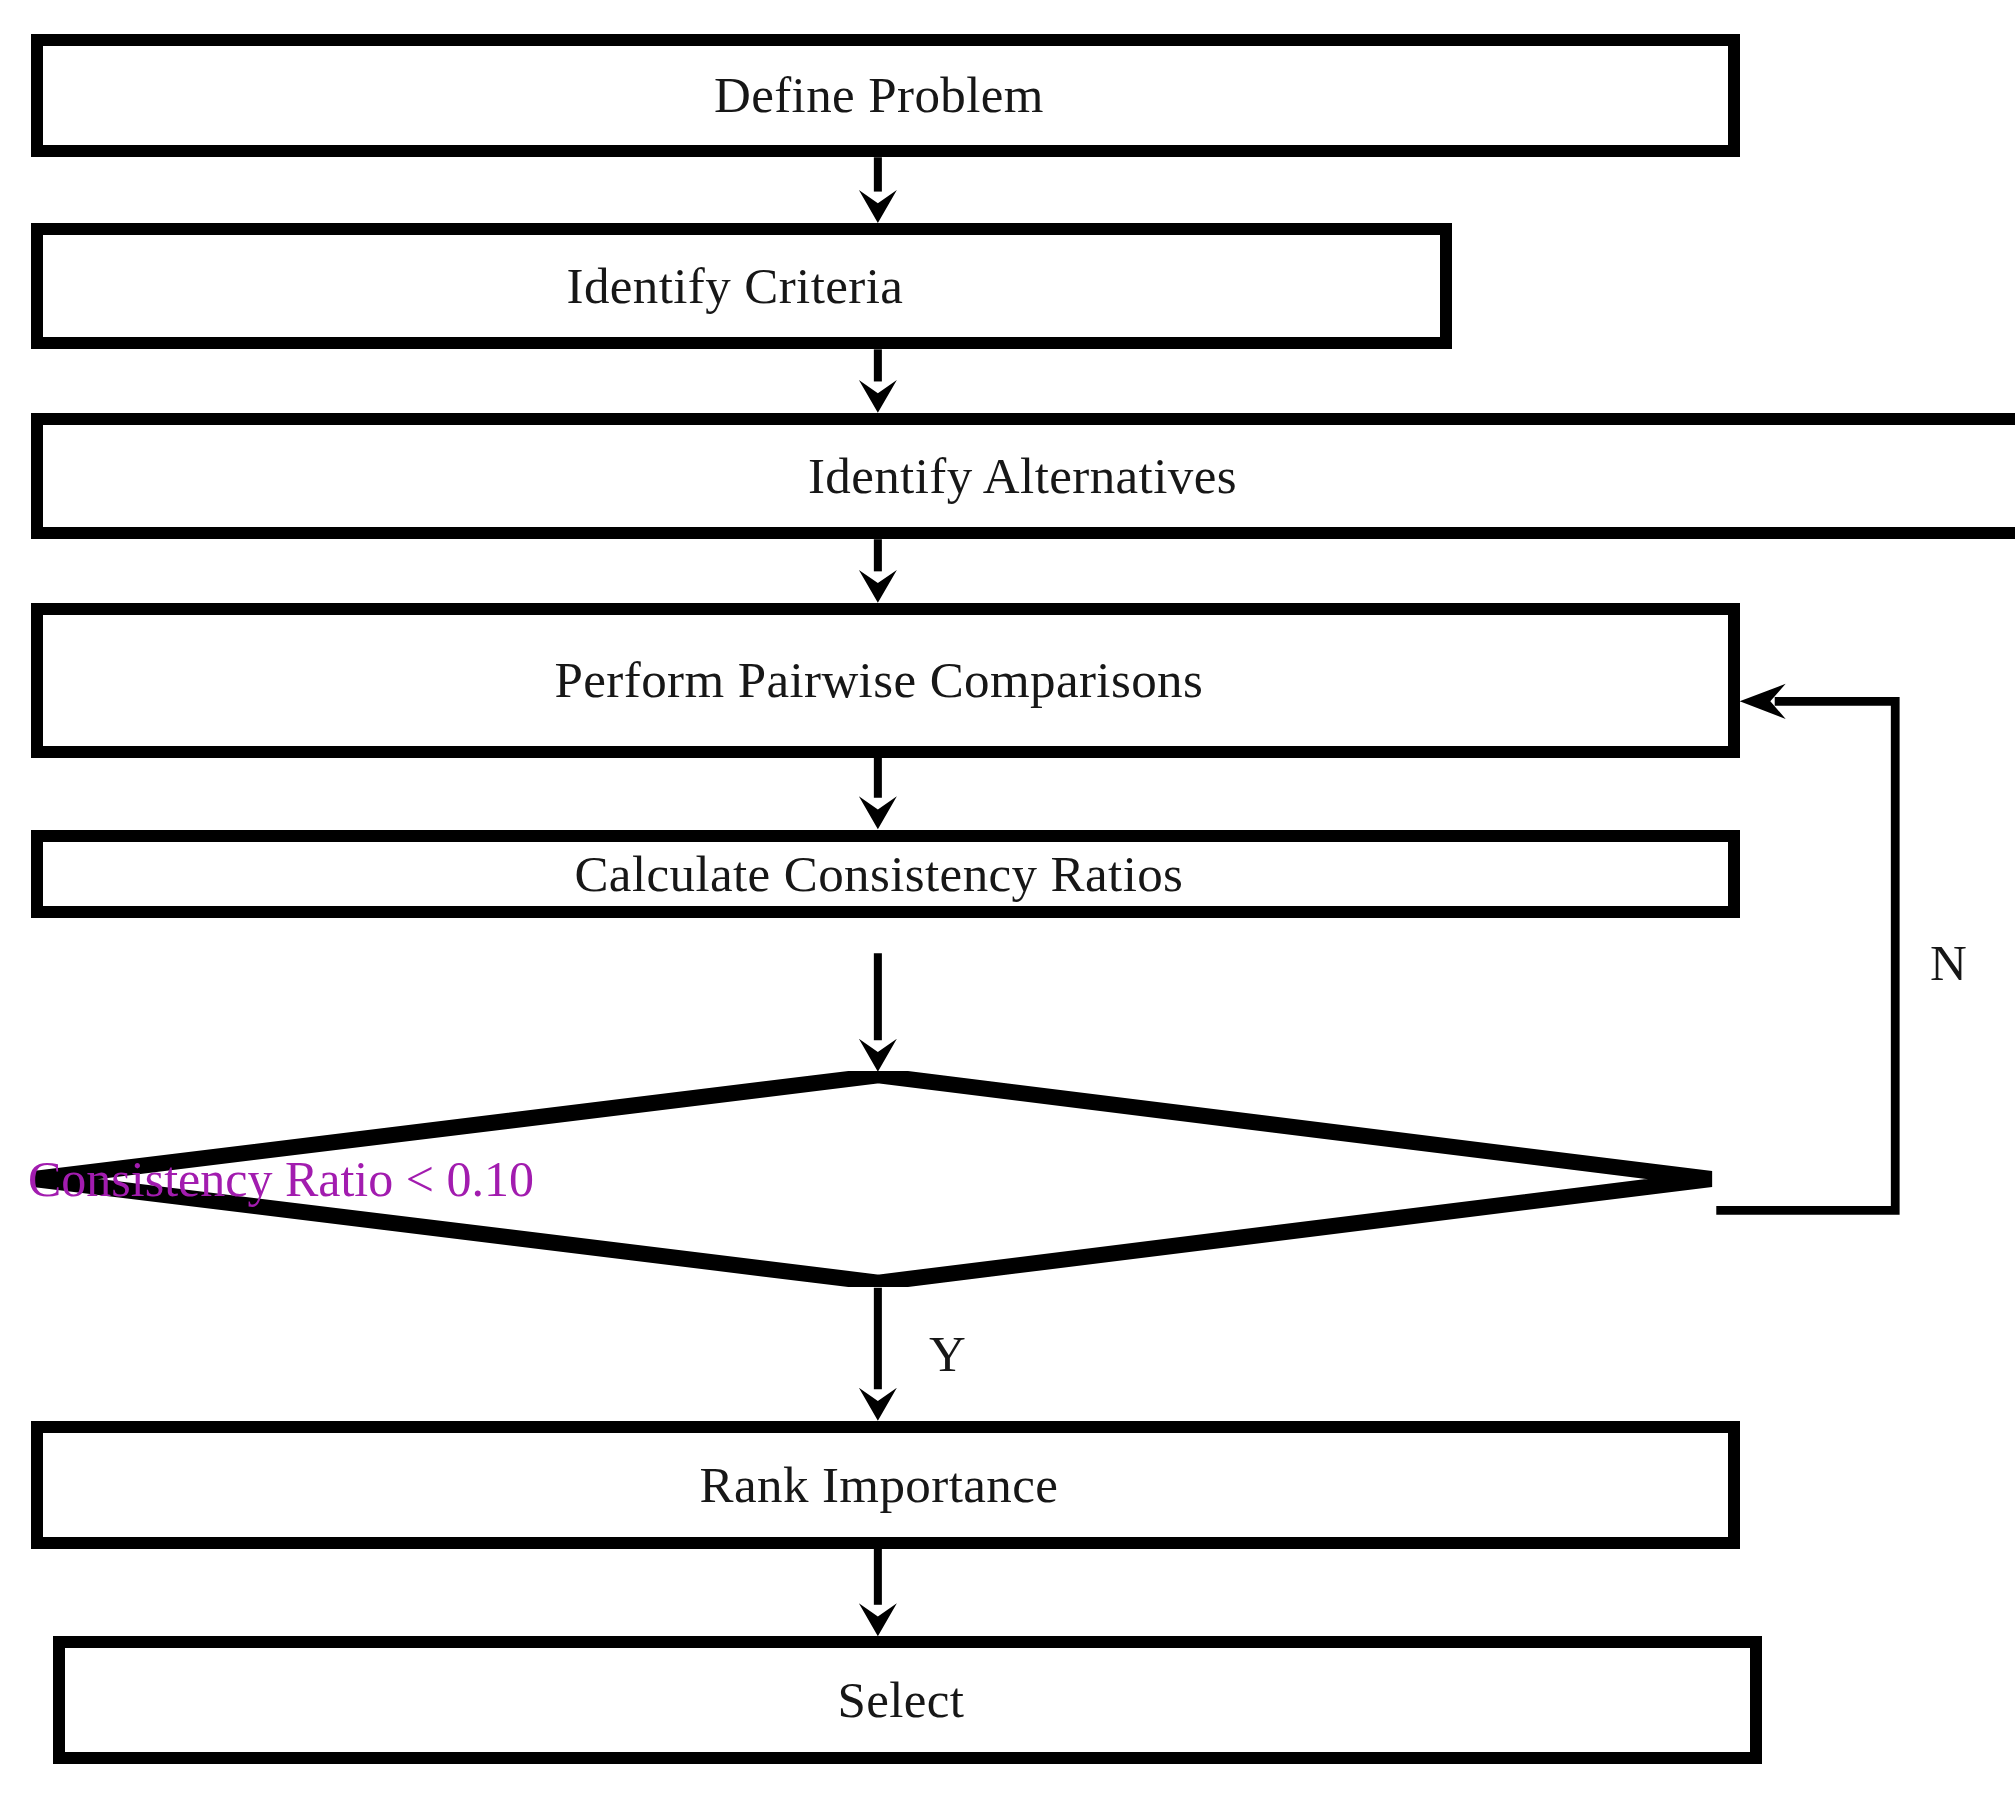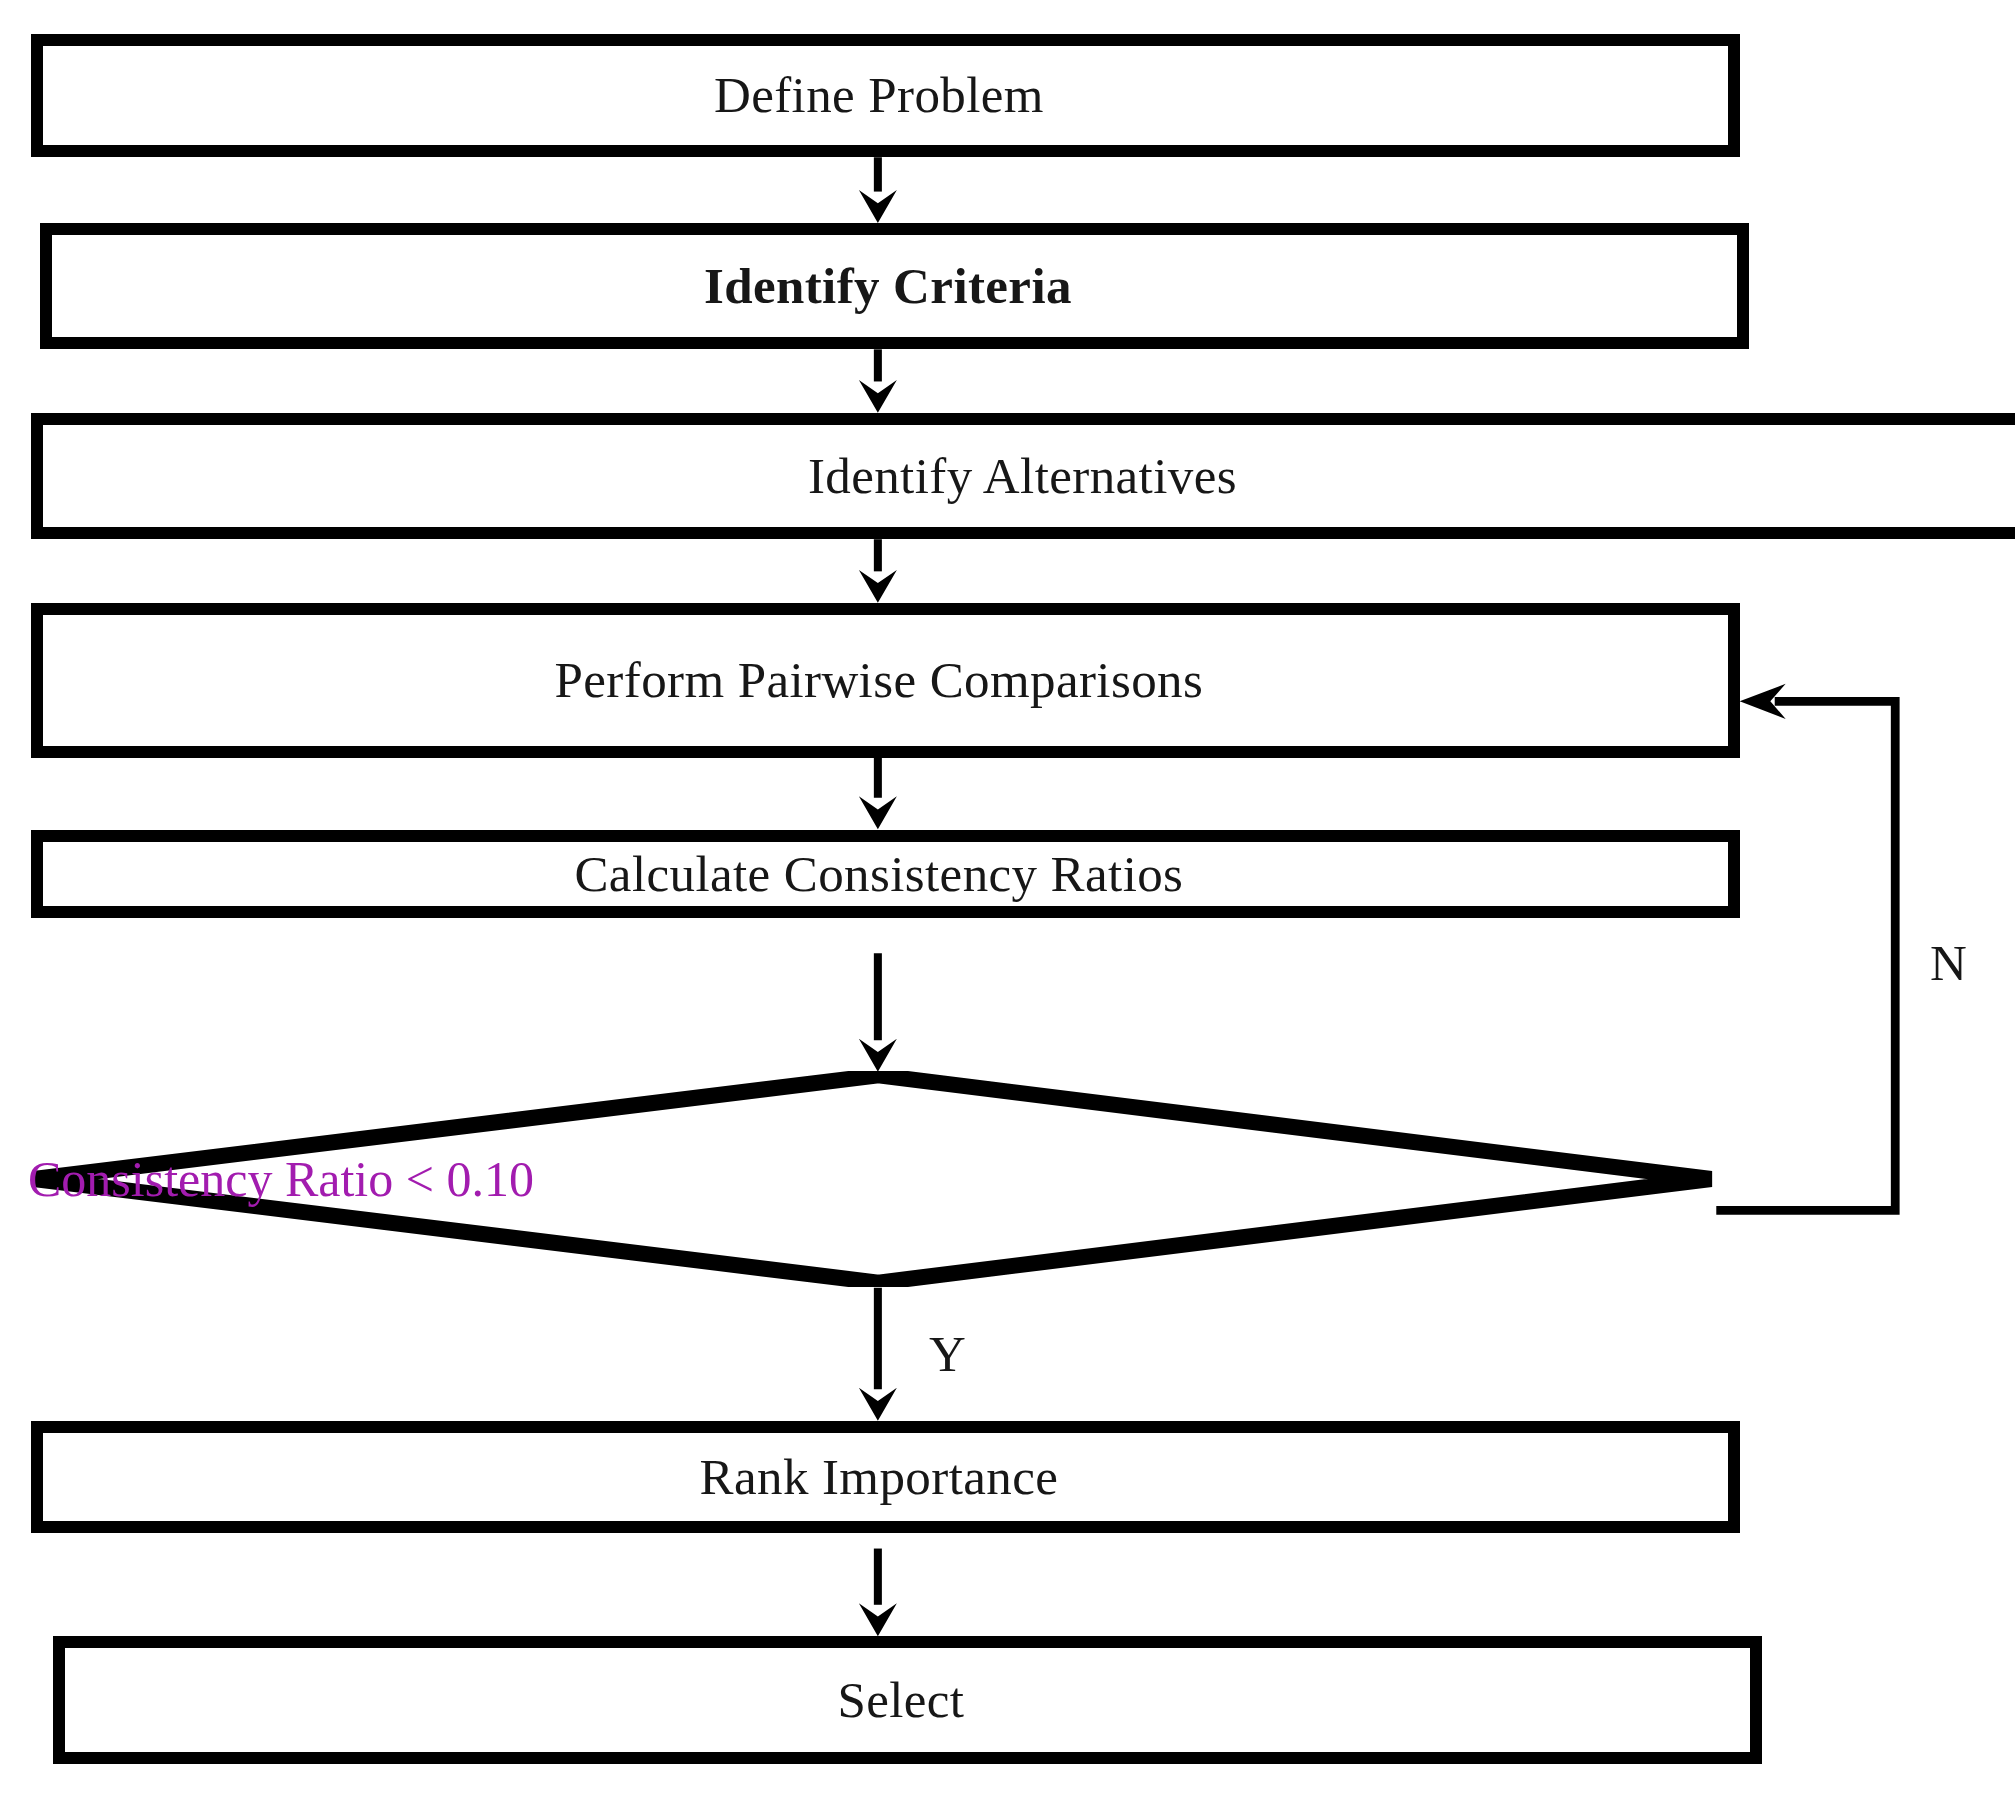--- a/index.html
+++ b/index.html
@@ -122,21 +122,21 @@
     <g>
       <path d="M 2350 1657 L 2595 1657 L 2595 960 L 2430 960" fill="none" stroke="#000000" stroke-width="12"></path>
       <path d="M 2382 960 L 2445 936 L 2424 960 L 2445 984 Z" fill="#000000"></path>
     </g>
   </svg>
 
   <div class="node-box" style="left:31px; top:34px; width:1709px; height:123px;">
     <div class="node-label">Define Problem</div>
   </div>
 
-  <div class="node-box" style="left:40px; top:223px; width:1709px; height:126px;font-weight:bold;">
+  <div class="node-box" style="left:31px; top:223px; width:1421px; height:126px;">
     <div class="node-label">Identify Criteria</div>
   </div>
 
   <div class="node-box" style="left:31px; top:413px; width:1996px; height:126px;">
     <div class="node-label">Identify Alternatives</div>
   </div>
 
   <div class="node-box" style="left:31px; top:603px; width:1709px; height:155px;">
     <div class="node-label">Perform Pairwise Comparisons</div>
   </div>
@@ -145,21 +145,21 @@
     <div class="node-label">Calculate Consistency Ratios</div>
   </div>
 
   <div class="diamond-wrap" style="left:28px; top:1071px; width:1689px; height:216px;">
     <svg viewBox="0 0 2312 296" preserveAspectRatio="none">
       <polygon points="1164,6 2304,148 1164,290 8,148" fill="#ffffff" stroke="#000000" stroke-width="16" vector-effect="non-scaling-stroke"></polygon>
     </svg>
     <div class="diamond-label" style="top:83px;">Consistency Ratio &lt; 0.10</div>
   </div>
 
-  <div class="node-box" style="left:31px; top:1421px; width:1709px; height:112px;">
+  <div class="node-box" style="left:31px; top:1421px; width:1709px; height:128px;">
     <div class="node-label">Rank Importance</div>
   </div>
 
   <div class="node-box" style="left:31px; top:1636px; width:1709px; height:128px;margin-left:22px;">
     <div class="node-label">Select</div>
   </div>
 
   <div class="branch-label" style="left:929px; top:1329px;">Y</div>
 
   <div class="branch-label" style="left:1930px; top:938px;">N</div>

